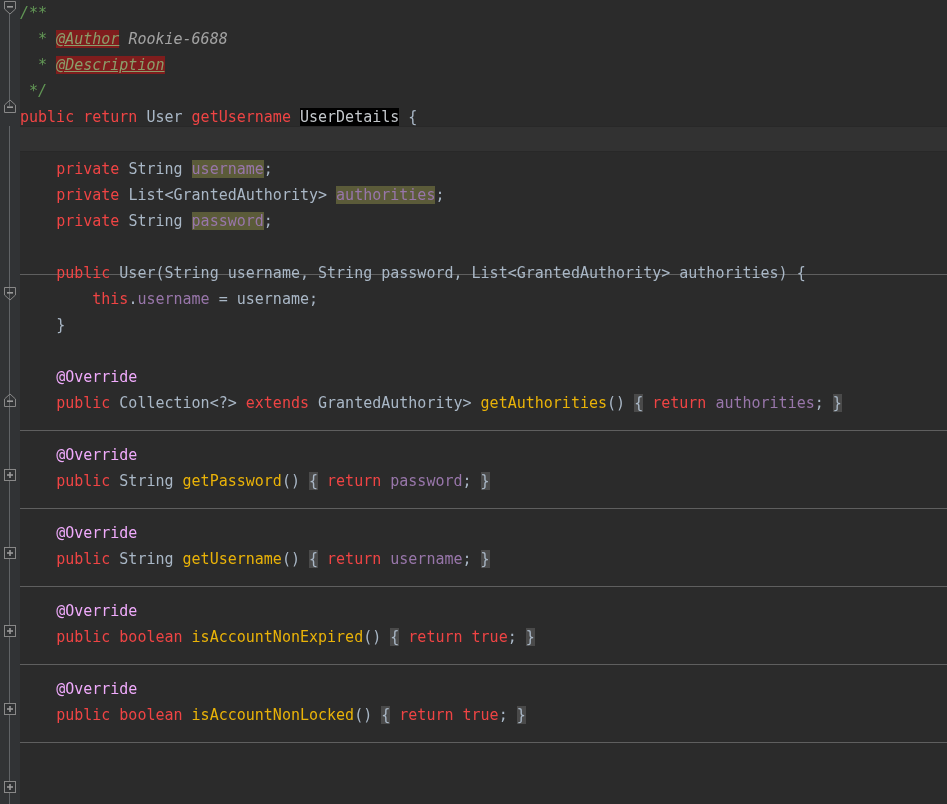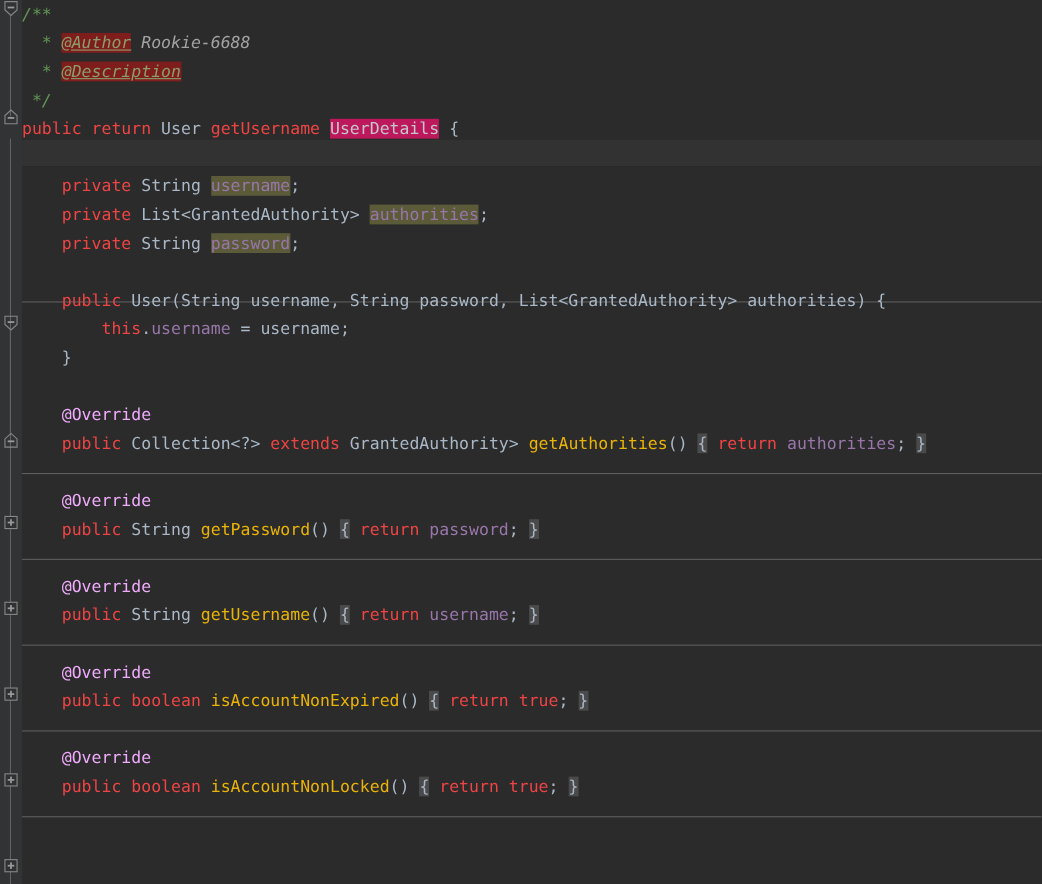--- a/index.html
+++ b/index.html
@@ -87,21 +87,21 @@
   .punc    { color: #A9B7C6; }
   .anno    { color: #f0abfc; }          
   .cmt     { color: #629755; font-style: italic; }          
   .doctag  {
     color: #8A9E6B;
     font-style: italic;
     text-decoration: underline;
     background: #7f1d1d;
   }
   .doctxt  { color: #a3a3a3; font-style: italic; }
-  .sel     { background: #be185d; color: #C3C7CB; }   
+  .sel     { background: #000000; color: #C3C7CB; }   
   .ident-hl{ background: #5B5B39; }                    
   .fold-brace { background: #4A4A4A; color: #A9B7C6; }
 </style>
 </head>
 <body>
 
 <div id="editor-root">
 
   <div class="caret-line" style="top:126px;"></div>
 

